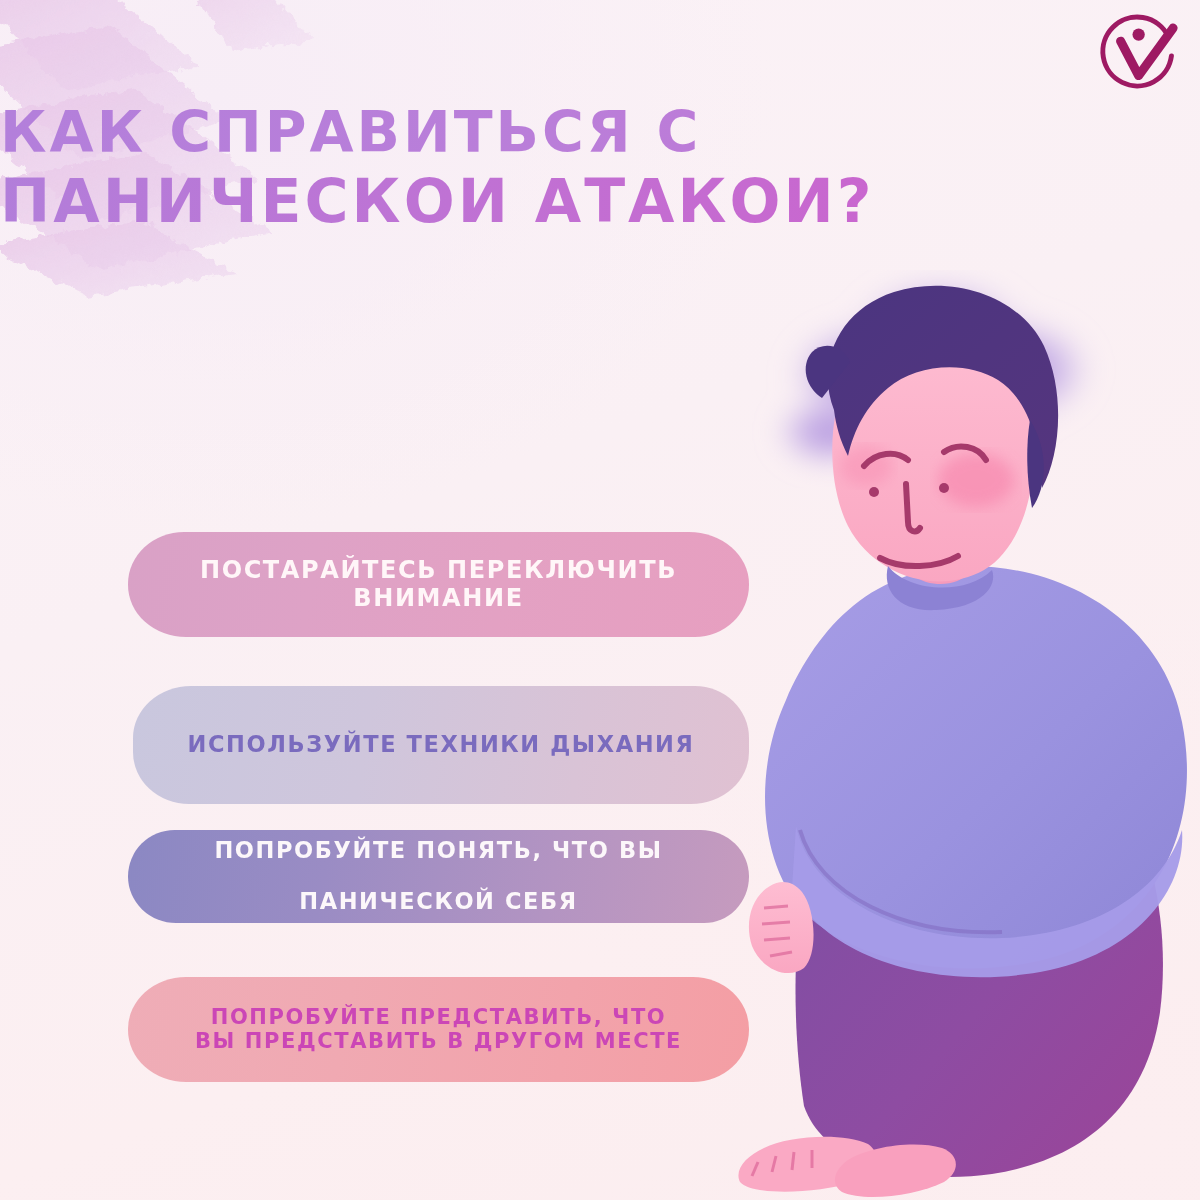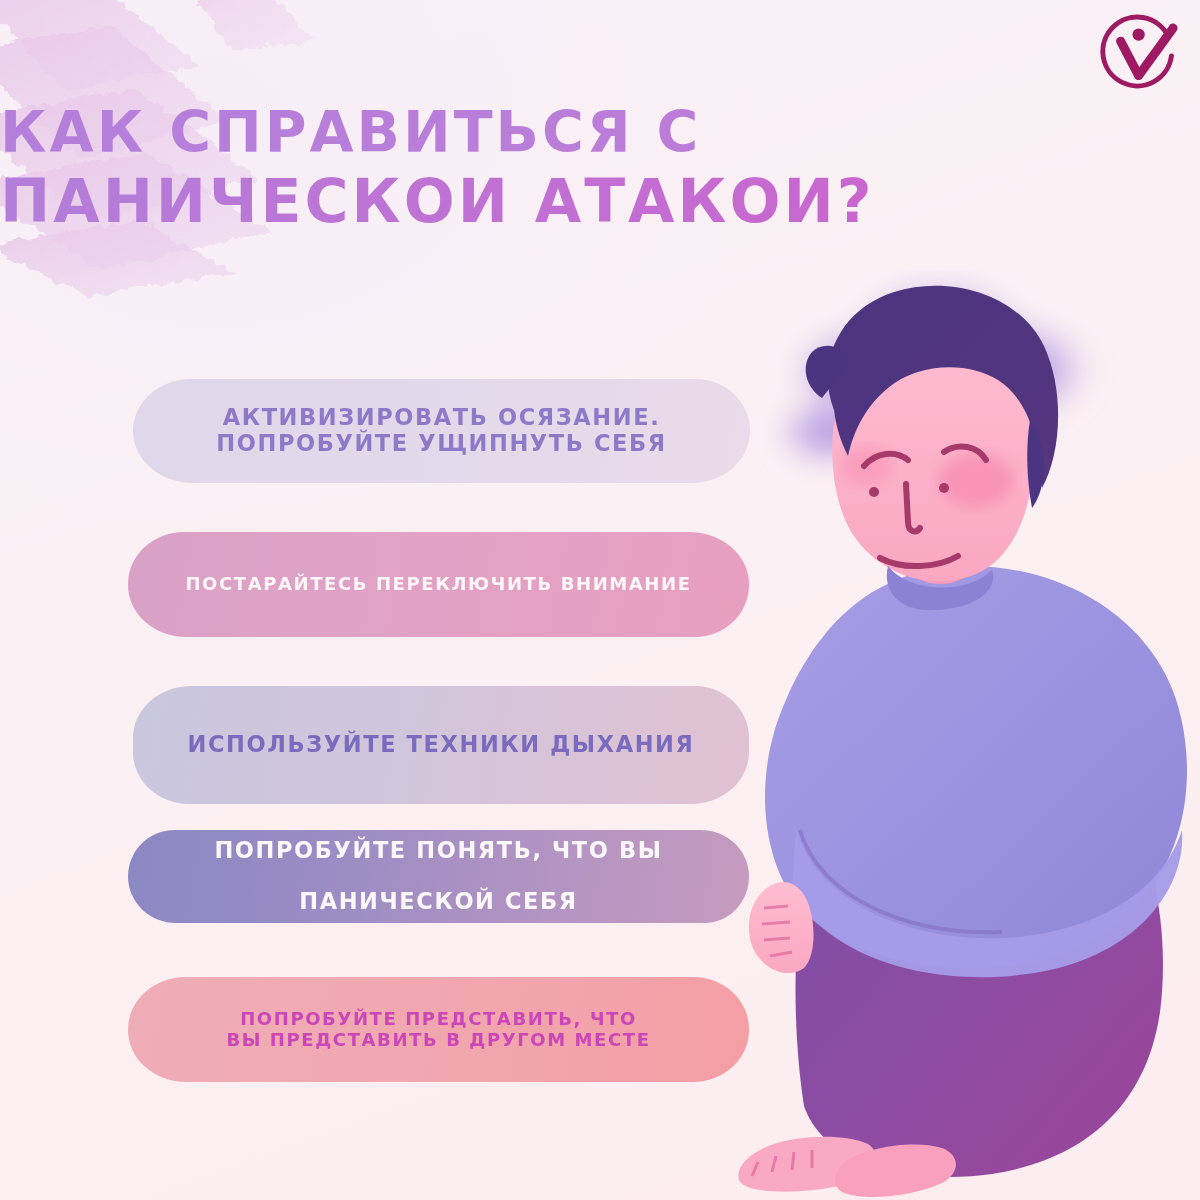--- a/index.html
+++ b/index.html
@@ -60,39 +60,39 @@
   .pill-1{
     left:133px; top:379px; width:617px; height:104px;
     border-radius:58px 54px 58px 60px/52px 52px 52px 52px;
     background:linear-gradient(100deg,#DFD7EA 0%,#E2D8EA 35%,#E6D9E9 72%,#E9DBE9 100%);
     color:#8E79C9; font-size:22.5px;
   }
   .pill-2{
     left:128px; top:532px; width:621px; height:105px;
     border-radius:56px 60px 54px 58px/52px 52px 52px 52px;
     background:linear-gradient(100deg,#D9A1C6 0%,#DEA2C6 30%,#E3A1C3 60%,#E79FC0 100%);
-    color:#FFF6F8; font-size:18px;
+    color:#FFF6F8; font-size:24px;
   }
   .pill-3{
     left:133px; top:686px; width:616px; height:118px;
     border-radius:58px 54px 58px 56px/52px 52px 52px 52px;
     background:linear-gradient(100deg,#C9C7DE 0%,#CFC6DC 38%,#D9C3D6 72%,#E0C1D2 100%);
     color:#7A6BBE; font-size:22.5px;
   }
   .pill-4{
     left:128px; top:830px; width:621px; height:93px;
     border-radius:56px 58px 54px 58px/56px 56px 56px 56px;
     background:linear-gradient(100deg,#8B88C3 0%,#9A8CC4 32%,#B394C2 68%,#C69BBE 100%);
     color:#FCF7FA; font-size:22.5px;
   }
   .pill-5{
     left:128px; top:977px; width:621px; height:105px;
     border-radius:58px 56px 56px 58px/52px 52px 52px 52px;
     background:linear-gradient(100deg,#EFADB7 0%,#F0A9B2 35%,#F2A3AB 70%,#F49EA4 100%);
-    color:#CB46B6; font-size:18px;
+    color:#CB46B6; font-size:21px;
   }
 
   
   .illo{position:absolute; right:0; bottom:0; width:470px; height:930px;}
 </style>
 </head>
 <body>
 
 <div id="poster">
 
@@ -127,26 +127,20 @@
     </svg>
   </div>
 
   <div class="title">
     <span class="line l1">КАК СПРАВИТЬСЯ С</span>
     <span class="line l2">ПАНИЧЕСКОЙ АТАКОЙ?</span>
   </div>
 
   <div class="pills">
 
-    <div class="pill pill-1">
-      <span class="txt">
-        <span>АКТИВИЗИРОВАТЬ ОСЯЗАНИЕ.</span><br>
-        <span>ПОПРОБУЙТЕ УЩИПНУТЬ СЕБЯ</span>
-      </span>
-    </div>
 
     <div class="pill pill-2">
       <span class="txt">
         <span>ПОСТАРАЙТЕСЬ ПЕРЕКЛЮЧИТЬ ВНИМАНИЕ</span>
       </span>
     </div>
 
     <div class="pill pill-3">
       <span class="txt">
         <span>ИСПОЛЬЗУЙТЕ ТЕХНИКИ ДЫХАНИЯ</span>

